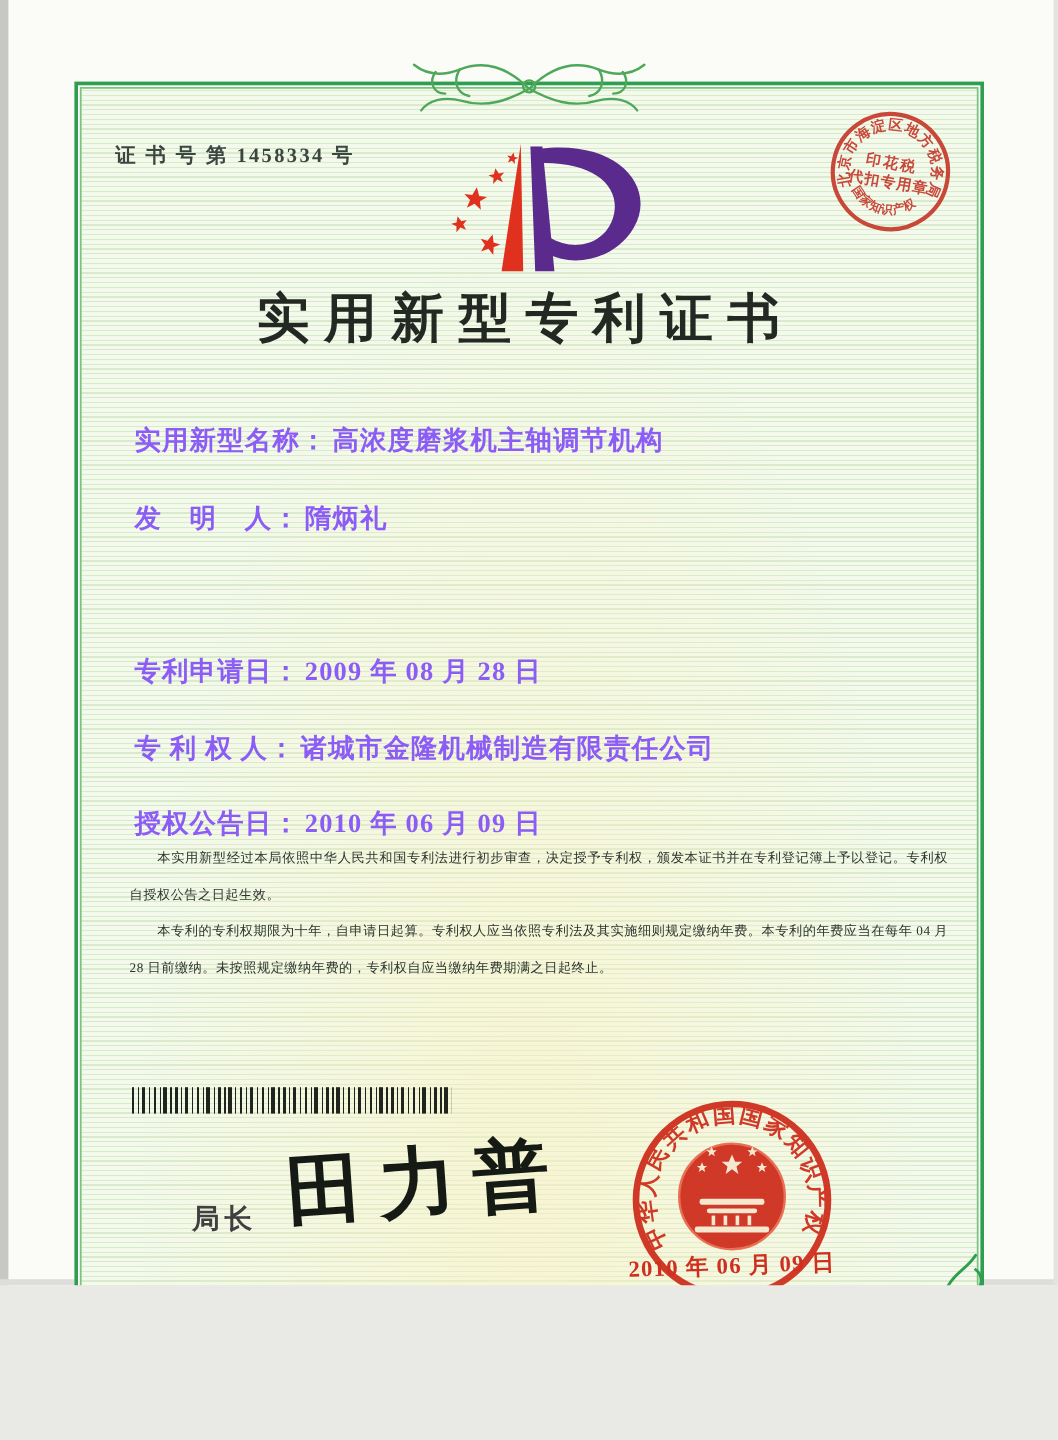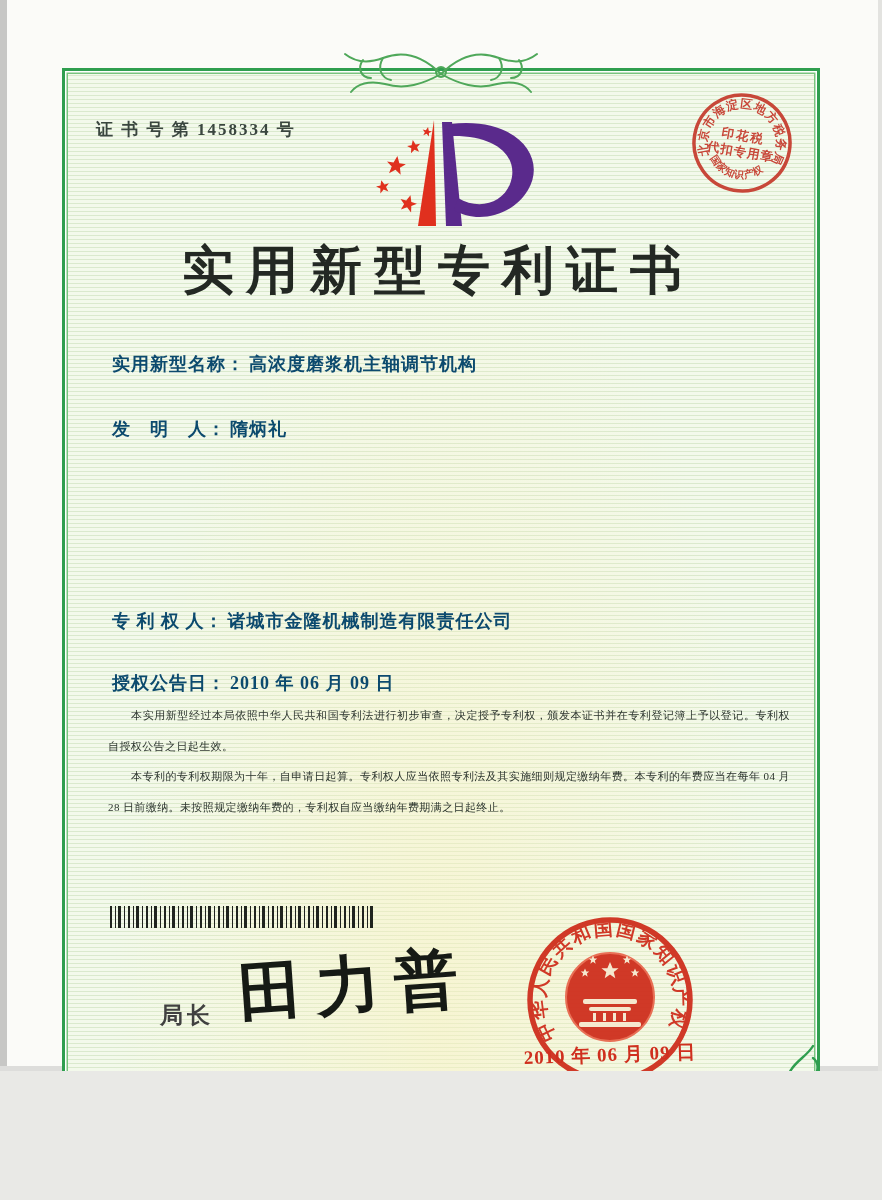--- a/index.html
+++ b/index.html
@@ -17,23 +17,23 @@
       radial-gradient(ellipse at 50% 88%, rgba(250,241,190,0.55), rgba(250,241,190,0) 62%),
       repeating-linear-gradient(180deg, rgba(128,178,98,0.22) 0px, rgba(128,178,98,0.22) 1px, rgba(0,0,0,0) 1px, rgba(0,0,0,0) 4px);
   }
 
   .cert-no{position:absolute;left:96px;top:118px;font-size:17px;font-weight:600;
     letter-spacing:2px;color:#3a463f;}
 
   .logo{position:absolute;left:330px;top:114px;}
 
   .title{position:absolute;left:62px;top:236px;width:752px;text-align:center;
-    font-size:52px;font-weight:700;letter-spacing:12px;color:#232823;}
+    font-size:44px;font-weight:700;letter-spacing:12px;color:#232823;}
 
-  .field{position:absolute;left:112px;font-size:18px;font-weight:700;color:#0c4a6e;
+  .field{position:absolute;left:112px;font-size:22px;font-weight:700;color:#8b5cf6;
     letter-spacing:1px;white-space:nowrap;}
   .field .fvalue{margin-left:4px;font-weight:700;}
 
   .paras{position:absolute;left:108px;top:700px;width:682px;font-size:11px;
     line-height:30.5px;color:#2c352e;text-align:justify;letter-spacing:0.4px;}
   .paras p{margin:0;text-indent:2.1em;}
 
   .barcode{position:absolute;left:110px;top:906px;width:266px;height:22px;
     background:repeating-linear-gradient(90deg,
       #20241f 0 2px, transparent 2px 5px,
@@ -130,20 +130,23 @@
   </svg>
 
   <div class="title">实用新型专利证书</div>
 
   <div class="field" style="top:352px">
     <span class="flabel">实用新型名称：</span><span class="fvalue">高浓度磨浆机主轴调节机构</span>
   </div>
   <div class="field" style="top:417px">
     <span class="flabel">发　明　人：</span><span class="fvalue">隋炳礼</span>
   </div>
+  <div class="field" style="top:545px">
+    <span class="flabel">专利申请日：</span><span class="fvalue">2009 年 08 月 28 日</span>
+  </div>
   <div class="field" style="top:609px">
     <span class="flabel">专 利 权 人：</span><span class="fvalue">诸城市金隆机械制造有限责任公司</span>
   </div>
   <div class="field" style="top:671px">
     <span class="flabel">授权公告日：</span><span class="fvalue">2010 年 06 月 09 日</span>
   </div>
 
   <div class="paras">
     <p>本实用新型经过本局依照中华人民共和国专利法进行初步审查，决定授予专利权，颁发本证书并在专利登记簿上予以登记。专利权自授权公告之日起生效。</p>
     <p>本专利的专利权期限为十年，自申请日起算。专利权人应当依照专利法及其实施细则规定缴纳年费。本专利的年费应当在每年 04 月 28 日前缴纳。未按照规定缴纳年费的，专利权自应当缴纳年费期满之日起终止。</p>

